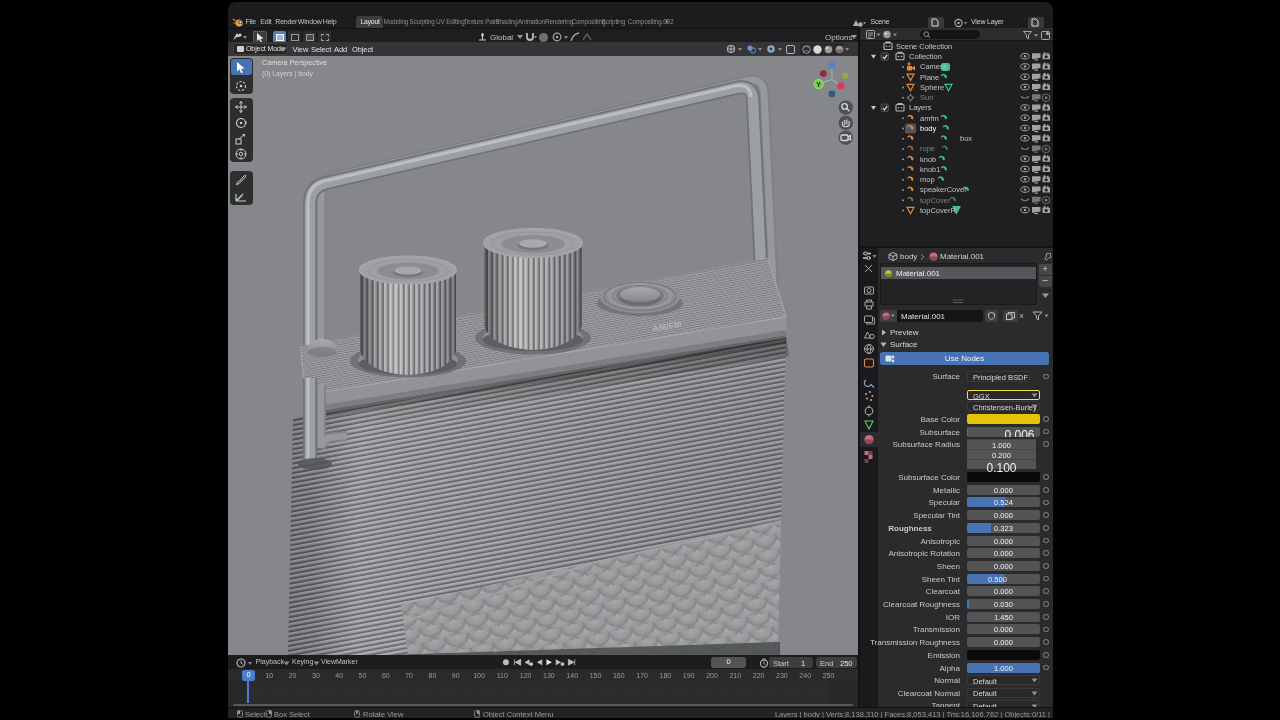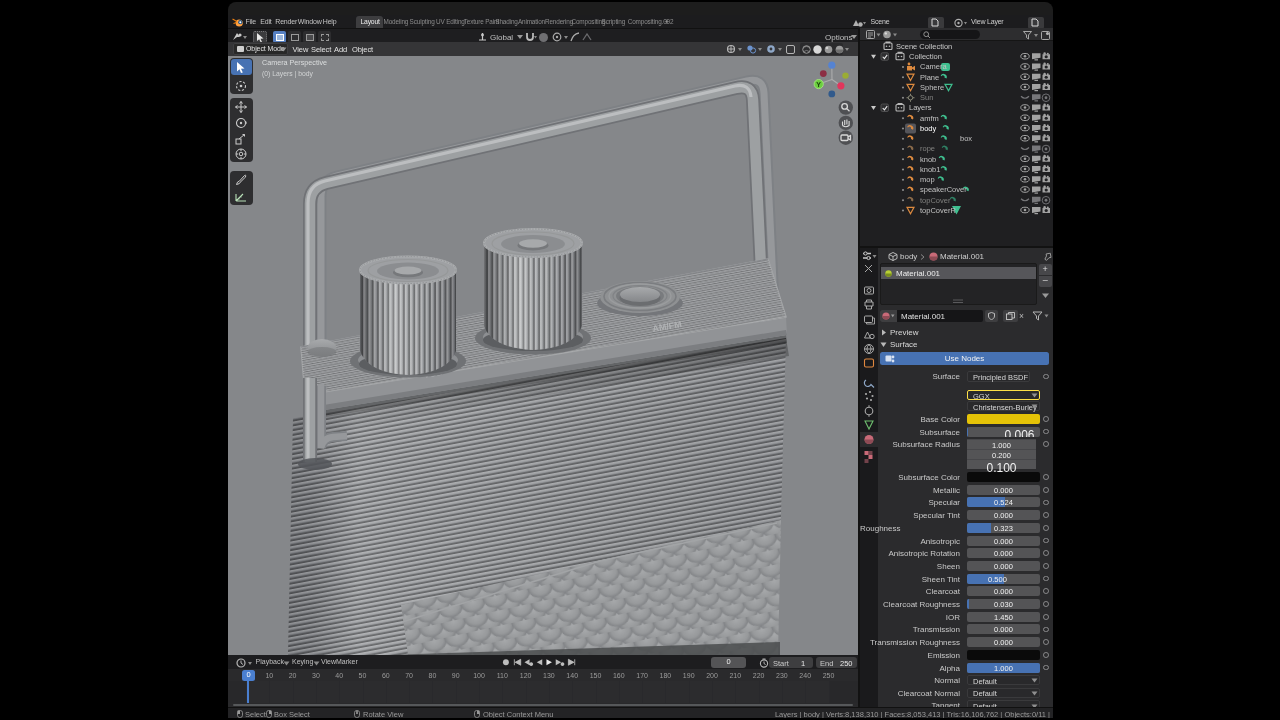--- a/index.html
+++ b/index.html
@@ -858,21 +858,21 @@
       <div class="abs" style="left:107px;top:249.4px;width:73px;height:10px;background:#545456;border-radius:2px;overflow:hidden;">
         <div class="abs" style="left:0;top:0;width:38.3px;height:10px;background:#4772b3;"></div>
         <div class="abs" style="left:0;top:1px;width:73px;text-align:center;font-size:7.5px;color:#f1f1f1;">0.524</div>
       </div>
       <div class="abs" style="left:183.2px;top:251.5px;width:5.8px;height:5.8px;border:1px solid #8a8a8c;border-radius:50%;"></div>
       <div class="abs" style="left:0;top:263.0px;width:100px;text-align:right;font-size:8px;color:#c9c9c9;">Specular Tint</div>
       <div class="abs" style="left:107px;top:262.0px;width:73px;height:10px;background:#545456;border-radius:2px;overflow:hidden;">
         <div class="abs" style="left:0;top:1px;width:73px;text-align:center;font-size:7.5px;color:#f1f1f1;">0.000</div>
       </div>
       <div class="abs" style="left:183.2px;top:264.1px;width:5.8px;height:5.8px;border:1px solid #8a8a8c;border-radius:50%;"></div>
-      <div class="abs" style="left:0;top:275.8px;width:100px;text-align:left;font-size:8px;color:#c9c9c9;">Roughness</div>
+      <div class="abs" style="left:0;top:275.8px;width:100px;text-align:center;font-size:8px;color:#c9c9c9;font-weight:bold;">Roughness</div>
       <div class="abs" style="left:107px;top:274.8px;width:73px;height:10px;background:#545456;border-radius:2px;overflow:hidden;">
         <div class="abs" style="left:0;top:0;width:23.6px;height:10px;background:#4772b3;"></div>
         <div class="abs" style="left:0;top:1px;width:73px;text-align:center;font-size:7.5px;color:#f1f1f1;">0.323</div>
       </div>
       <div class="abs" style="left:183.2px;top:276.9px;width:5.8px;height:5.8px;border:1px solid #8a8a8c;border-radius:50%;"></div>
       <div class="abs" style="left:0;top:288.5px;width:100px;text-align:right;font-size:8px;color:#c9c9c9;">Anisotropic</div>
       <div class="abs" style="left:107px;top:287.5px;width:73px;height:10px;background:#545456;border-radius:2px;overflow:hidden;">
         <div class="abs" style="left:0;top:1px;width:73px;text-align:center;font-size:7.5px;color:#f1f1f1;">0.000</div>
       </div>
       <div class="abs" style="left:183.2px;top:289.6px;width:5.8px;height:5.8px;border:1px solid #8a8a8c;border-radius:50%;"></div>

